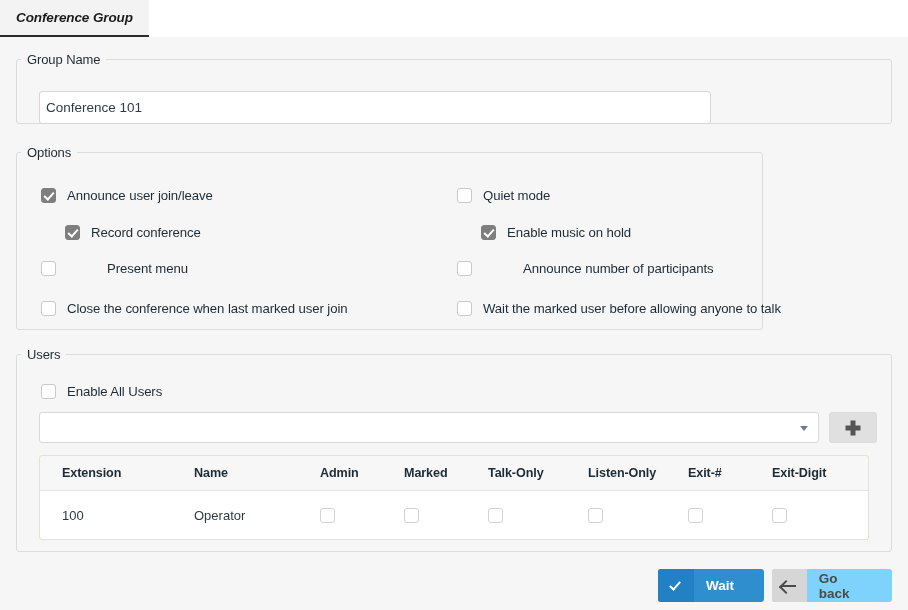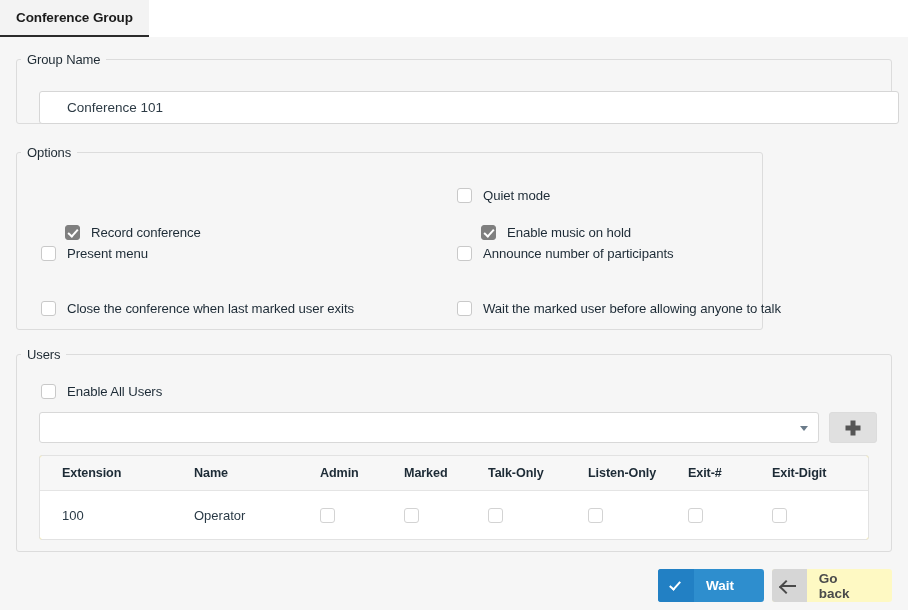--- a/index.html
+++ b/index.html
@@ -28,20 +28,21 @@
     height: 37px;
     padding: 0 16px;
     display: flex; align-items: center;
     background: #f3f3f3;
     border-bottom: 2px solid #2b2b2b;
     font-size: 13.5px;
     font-weight: bold;
     color: #1b1b1b;
     letter-spacing: -0.1px;
     cursor: pointer;
+    font-style: italic;
   }
 
   
   .body-area {
     position: absolute;
     top: 37px; left: 0;
     width: 908px; height: 573px;
     background: #f6f6f6;
   }
 
@@ -63,28 +64,28 @@
   }
 
   #fs-groupname { left: 16px; top: 15px; width: 876px; height: 72px; }
   #fs-options   { left: 16px; top: 108px; width: 747px; height: 185px; }
   #fs-users     { left: 16px; top: 310px; width: 876px; height: 205px; }
 
   
   .text-input {
     position: absolute;
     left: 22px; top: 24px;
-    width: 860px; height: 33px;
+    width: 672px; height: 33px;
     border: 1px solid #d6d6d6;
     border-radius: 3px;
     background: #ffffff;
     font-family: "Liberation Sans", sans-serif;
     font-size: 13.5px;
     color: #2d3b45;
-    padding: 0 27px;
+    padding: 0 6px;
     outline: none;
   }
 
   
   .opt-row {
     position: absolute;
     display: flex;
     align-items: center;
     cursor: pointer;
   }
@@ -116,21 +117,21 @@
     color: #1d2b36;
     letter-spacing: -0.1px;
     white-space: nowrap;
   }
 
   
   .col-a { left: 24px; }
   .col-b { left: 440px; }
   .r1 { top: 28px; }
   .r2 { top: 65px; margin-left: 24px; }
-  .r3 { top: 86px; }
+  .r3 { top: 101px; gap: 40px; }
   .r4 { top: 141px; }
 
   
   .users-enable-all {
     position: absolute;
     left: 24px; top: 22px;
     display: flex; align-items: center;
     cursor: pointer;
   }
   .select-row {
@@ -265,21 +266,21 @@
   #btn-save .ic { background: #2280c4; }
   #btn-save .lbl { color: #ffffff; font-weight: bold; }
   .check-glyph {
     width: 11px; height: 6px;
     border: solid #ffffff;
     border-width: 0 0 2.5px 2.5px;
     transform: rotate(-48deg) translate(0px, -2px);
   }
   #btn-back {
     left: 772px; top: 8px; width: 120px;
-    background: #fef9c3;
+    background: #7dd3fc;
   }
   #btn-back .ic { background: #d6d6d6; }
   #btn-back .lbl { color: #4a4a4a; font-weight: bold; }
   .arrow-glyph {
     position: relative;
     width: 14px; height: 2px;
     background: #4a4a4a;
   }
   .arrow-glyph::before {
     content: "";
@@ -305,31 +306,35 @@
   <div class="body-area">
 
     <fieldset class="box" id="fs-groupname">
       <legend>Group Name</legend>
       <input class="text-input" type="text" value="Conference 101" style="">
     </fieldset>
 
     <fieldset class="box" id="fs-options">
       <legend>Options</legend>
 
+      <div class="opt-row col-a r1">
+        <span class="cb checked"></span>
+        <span class="opt-label">Announce user join/leave</span>
+      </div>
       <div class="opt-row col-a r2">
         <span class="cb checked"></span>
         <span class="opt-label">Record conference</span>
       </div>
       <div class="opt-row col-a r3">
         <span class="cb"></span>
         <span class="opt-label">Present menu</span>
       </div>
       <div class="opt-row col-a r4">
         <span class="cb"></span>
-        <span class="opt-label">Close the conference when last marked user exits</span>
+        <span class="opt-label">Close the conference when last marked user join</span>
       </div>
 
       <div class="opt-row col-b r1">
         <span class="cb"></span>
         <span class="opt-label">Quiet mode</span>
       </div>
       <div class="opt-row col-b r2">
         <span class="cb checked"></span>
         <span class="opt-label">Enable music on hold</span>
       </div>

